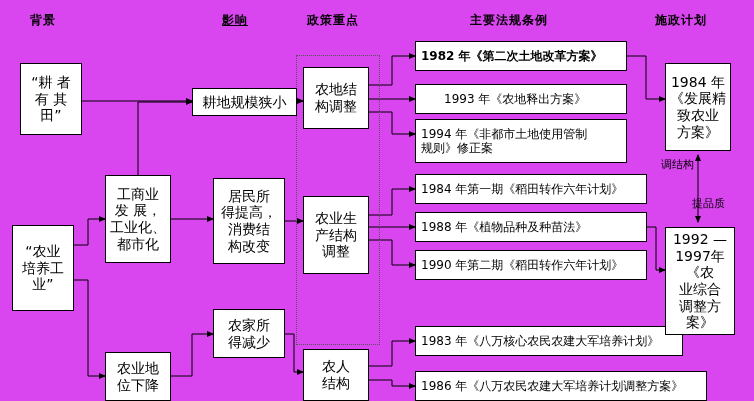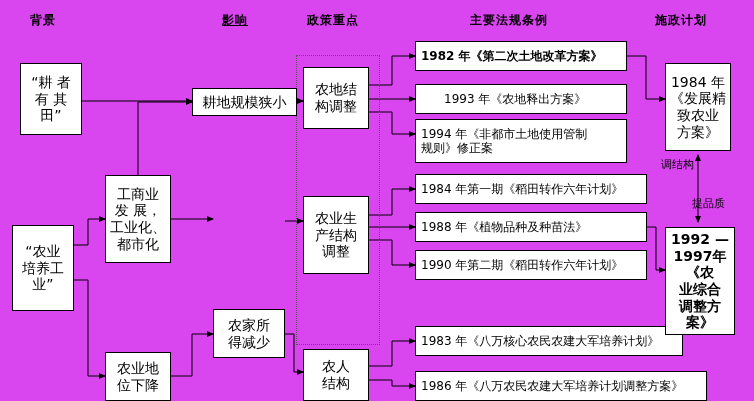--- a/index.html
+++ b/index.html
@@ -131,20 +131,24 @@
   <div class="node" style="left:12px;top:225px;width:62px;height:86px;white-space:pre-line;">“农业
 培养工
 业”</div>
   <div class="node" style="left:105px;top:175px;width:66px;height:88px;white-space:pre-line;">工商业
 发 展，
 工业化、
 都市化</div>
   <div class="node" style="left:105px;top:352px;width:66px;height:49px;white-space:pre-line;">农业地
 位下降</div>
   <div class="node" style="left:192px;top:88px;width:105px;height:28px;white-space:pre-line;">耕地规模狭小</div>
+  <div class="node" style="left:213px;top:178px;width:72px;height:86px;white-space:pre-line;">居民所
+得提高，
+消费结
+构改变</div>
   <div class="node" style="left:213px;top:309px;width:72px;height:49px;white-space:pre-line;">农家所
 得减少</div>
   <div class="node" style="left:303px;top:67px;width:66px;height:62px;white-space:pre-line;">农地结
 构调整</div>
   <div class="node" style="left:303px;top:196px;width:66px;height:78px;white-space:pre-line;">农业生
 产结构
 调整</div>
   <div class="node" style="left:303px;top:349px;width:66px;height:52px;white-space:pre-line;">农人
 结构</div>
 
@@ -155,21 +159,21 @@
   <div class="node wide" style="left:415px;top:174px;width:232px;height:30px;white-space:pre-line;">1984 年第一期《稻田转作六年计划》</div>
   <div class="node wide" style="left:415px;top:212px;width:232px;height:30px;white-space:pre-line;">1988 年《植物品种及种苗法》</div>
   <div class="node wide" style="left:415px;top:250px;width:232px;height:30px;white-space:pre-line;">1990 年第二期《稻田转作六年计划》</div>
   <div class="node wide" style="left:415px;top:326px;width:268px;height:30px;white-space:pre-line;">1983 年《八万核心农民农建大军培养计划》</div>
   <div class="node wide" style="left:415px;top:371px;width:292px;height:30px;white-space:pre-line;">1986 年《八万农民农建大军培养计划调整方案》</div>
 
   <div class="node" style="left:665px;top:63px;width:66px;height:88px;white-space:pre-line;">1984 年
 《发展精
 致农业
 方案》</div>
-  <div class="node" style="left:665px;top:227px;width:70px;height:108px;white-space:pre-line;font-weight:bold;">1992 —
+  <div class="node" style="left:665px;top:227px;width:70px;height:108px;white-space:pre-line;">1992 —
 1997年《农
 业综合
 调整方
 案》</div>
 
   <div class="plain" style="left:661px;top:157px;">调结构</div>
   <div class="plain" style="left:692px;top:196px;">提品质</div>
 
 </div>
 

